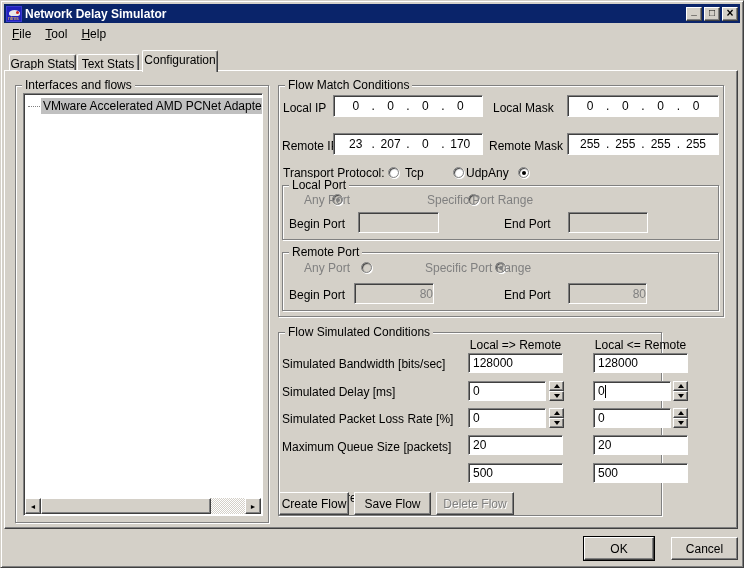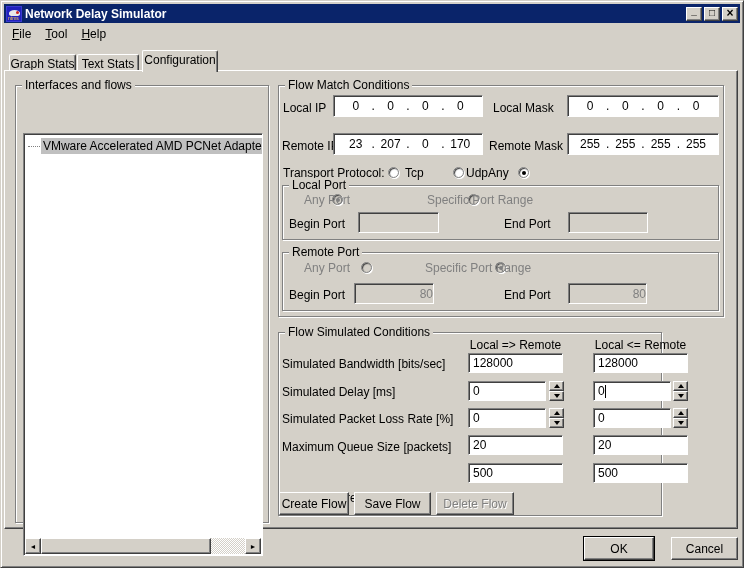--- a/index.html
+++ b/index.html
@@ -57,21 +57,21 @@
   .btn.dis{color:#808080;text-shadow:1px 1px 0 #fff;}
   
   .spin{position:absolute;width:15px;height:20px;display:flex;flex-direction:column;}
   .spin .sbn{flex:1;background:#d4d0c8;border:1px solid;border-color:#fff #404040 #404040 #fff;
              box-shadow:inset -1px -1px 0 #808080;display:flex;align-items:center;justify-content:center;}
   .tri-up{width:0;height:0;border-left:3px solid transparent;border-right:3px solid transparent;border-bottom:4px solid #000;}
   .tri-down{width:0;height:0;border-left:3px solid transparent;border-right:3px solid transparent;border-top:4px solid #000;}
   .caret{display:inline-block;width:1px;height:13px;background:#000;}
   
   .tree{position:absolute;left:22px;top:92px;width:240px;height:423px;background:#fff;
-        border:1px solid;border-color:#808080 #fff #fff #808080;box-shadow:inset 1px 1px 0 #404040;overflow:hidden;margin-top:40px;}
+        border:1px solid;border-color:#808080 #fff #fff #808080;box-shadow:inset 1px 1px 0 #404040;overflow:hidden;}
   .tree-item{position:absolute;left:2px;top:4px;right:0;height:16px;display:flex;align-items:center;white-space:nowrap;}
   .branch{display:inline-block;width:12px;height:0;border-top:1px dotted #808080;margin:0 1px 0 2px;}
   .sel{background:#c0c0c0;padding:1px 2px;overflow:hidden;}
   
   .sb-btn{position:absolute;width:16px;height:16px;background:#d4d0c8;border:1px solid;
           border-color:#fff #404040 #404040 #fff;box-shadow:inset -1px -1px 0 #808080;
           display:flex;align-items:center;justify-content:center;font-size:7px;}
   .sb-track{position:absolute;background-color:#e6e3dd;
             background-image:repeating-conic-gradient(#fff 0 25%, #d4d0c8 0 50%);background-size:2px 2px;}
   .sb-thumb{position:absolute;background:#d4d0c8;border:1px solid;border-color:#fff #404040 #404040 #fff;

